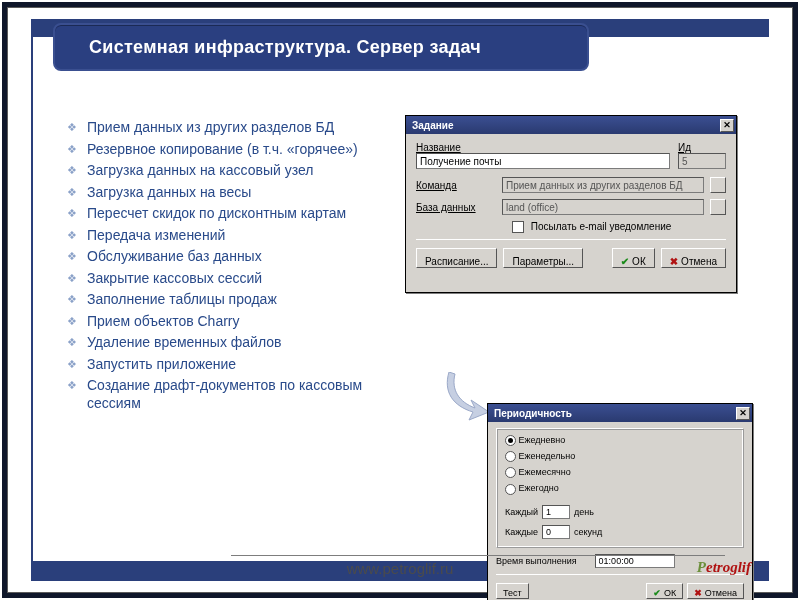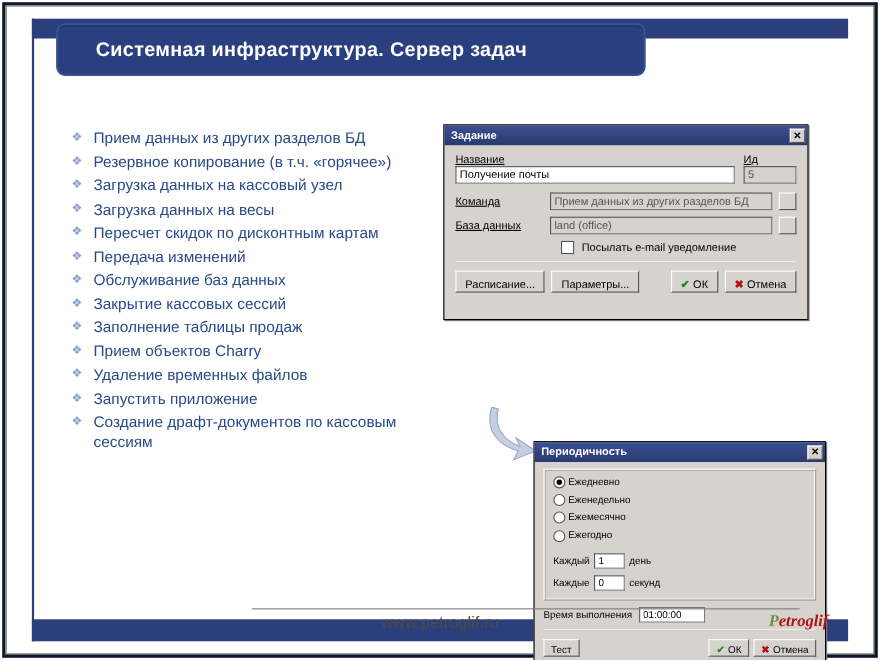--- a/index.html
+++ b/index.html
@@ -6,21 +6,21 @@
   body {
     width: 800px; height: 600px;
     font-family: Arial, "Helvetica Neue", sans-serif;
     background: #fff;
     position: relative;
     overflow: hidden;
   }
   
   .slide-frame {
     position: absolute; left: 2px; top: 2px; right: 2px; bottom: 2px;
-    border: 3px solid #0f172a;
+    border: 5px solid #0f172a;
     box-shadow: 0 0 0 1px #5b5b5b inset;
     background: #fff;
   }
   .top-bar {
     position: absolute; left: 24px; top: 12px; right: 24px; height: 18px;
     background: #2a3f7b;
   }
   .bottom-bar {
     position: absolute; left: 24px; bottom: 12px; right: 24px; height: 20px;
     background: #2a3f7b;
@@ -282,21 +282,21 @@
             <div style="display:flex; align-items:center; gap:4px;">
               <span class="lbl">Каждые</span>
               <input class="txt" style="width: 28px;" value="0">
               <span class="lbl">секунд</span>
             </div>
           </div>
         </div>
       </div>
       <div style="display:flex; align-items:center; gap:6px; margin-top:6px;">
         <span class="lbl">Время выполнения</span>
-        <input class="txt" style="width: 60px;" value="01:00:00">
+        <input class="txt" style="width: 80px; margin-left: 12px;" value="01:00:00">
       </div>
       <div class="hr"></div>
       <div style="display:flex; gap:4px;">
         <span class="btn">
             <span>Тест</span>
           </span>
         <span style="flex:1;"></span>
         <span class="btn">
             <span class="ok-ico">✔</span>
             <span>ОК</span>

